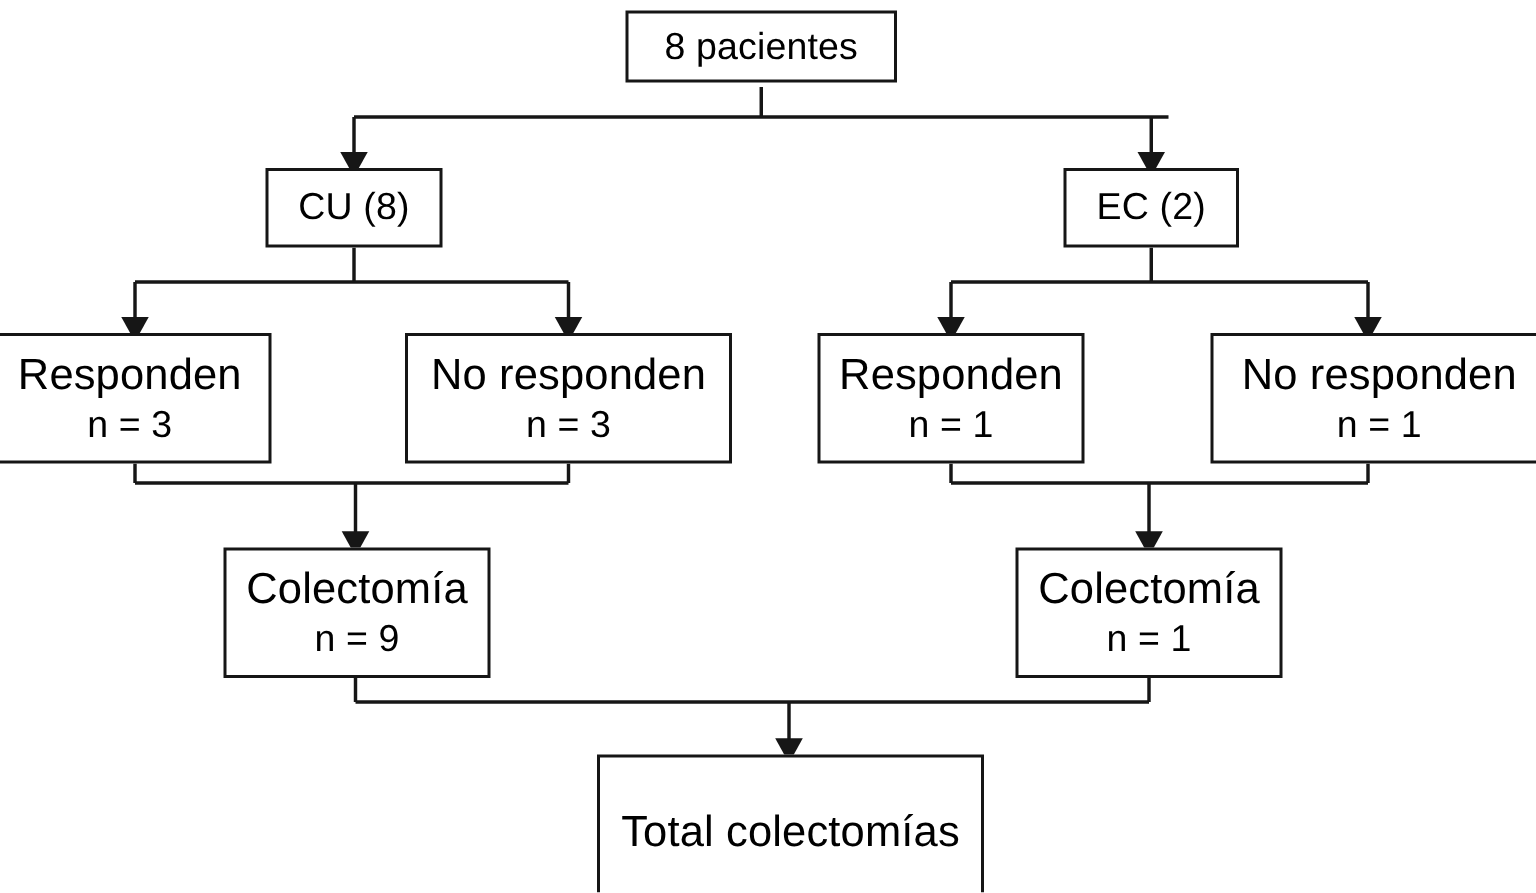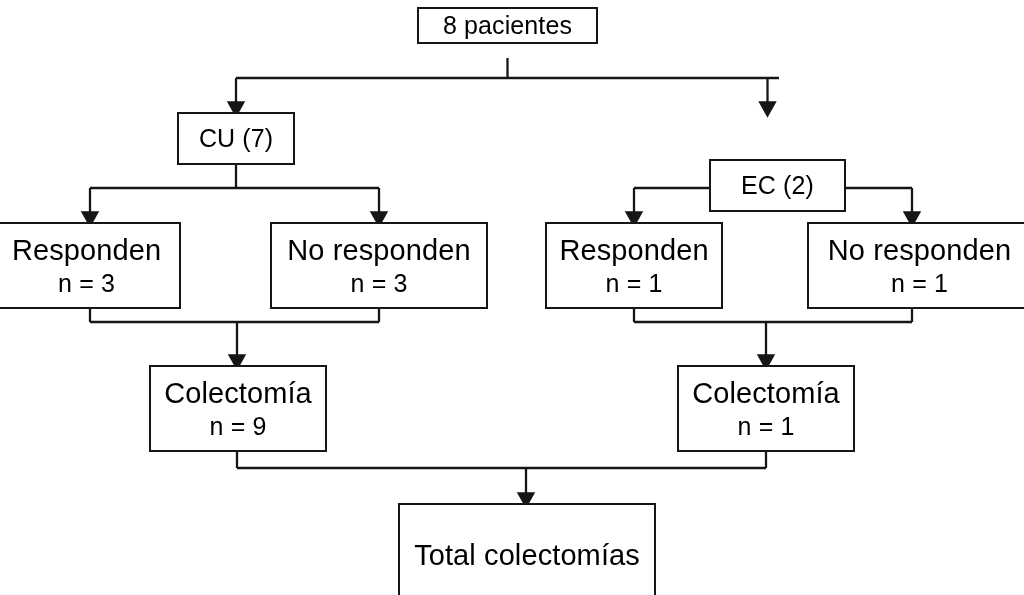--- a/index.html
+++ b/index.html
@@ -45,23 +45,23 @@
   }
   .node .line-2 {
     font-size: 25px;
     letter-spacing: 0.1px;
     white-space: nowrap;
   }
   .node.single .line-1 {
     font-size: 25px;
   }
   
-  #node-root      { left: 417px; top: 7px;   width: 181px; height: 37px; }
+  #node-root      { left: 417px; top: 7px;   width: 181px; height: 48px; }
   #node-cu        { left: 177px; top: 112px; width: 118px; height: 53px; }
-  #node-ec        { left: 709px; top: 112px; width: 137px; height: 53px; margin-top: 47px; }
+  #node-ec        { left: 709px; top: 112px; width: 117px; height: 53px; }
   #node-cu-resp   { left: -8px;  top: 222px; width: 189px; height: 87px; }
   #node-cu-nonresp{ left: 270px; top: 222px; width: 218px; height: 87px; }
   #node-ec-resp   { left: 545px; top: 222px; width: 178px; height: 87px; }
   #node-ec-nonresp{ left: 807px; top: 222px; width: 225px; height: 87px; }
   #node-col-cu    { left: 149px; top: 365px; width: 178px; height: 87px; }
   #node-col-ec    { left: 677px; top: 365px; width: 178px; height: 87px; }
   #node-total     { left: 398px; top: 503px; width: 258px; height: 106px; }
 </style>
 </head>
 <body>
@@ -120,21 +120,21 @@
       </g>
 
     </g>
   </svg>
 
   <div class="node single" id="node-root">
     <span class="line-1">8 pacientes</span>
   </div>
 
   <div class="node single" id="node-cu">
-    <span class="line-1">CU (7)</span>
+    <span class="line-1">CU (8)</span>
   </div>
 
   <div class="node single" id="node-ec">
     <span class="line-1">EC (2)</span>
   </div>
 
   <div class="node" id="node-cu-resp">
     <span class="line-1">Responden</span>
     <span class="line-2">n = 3</span>
   </div>

